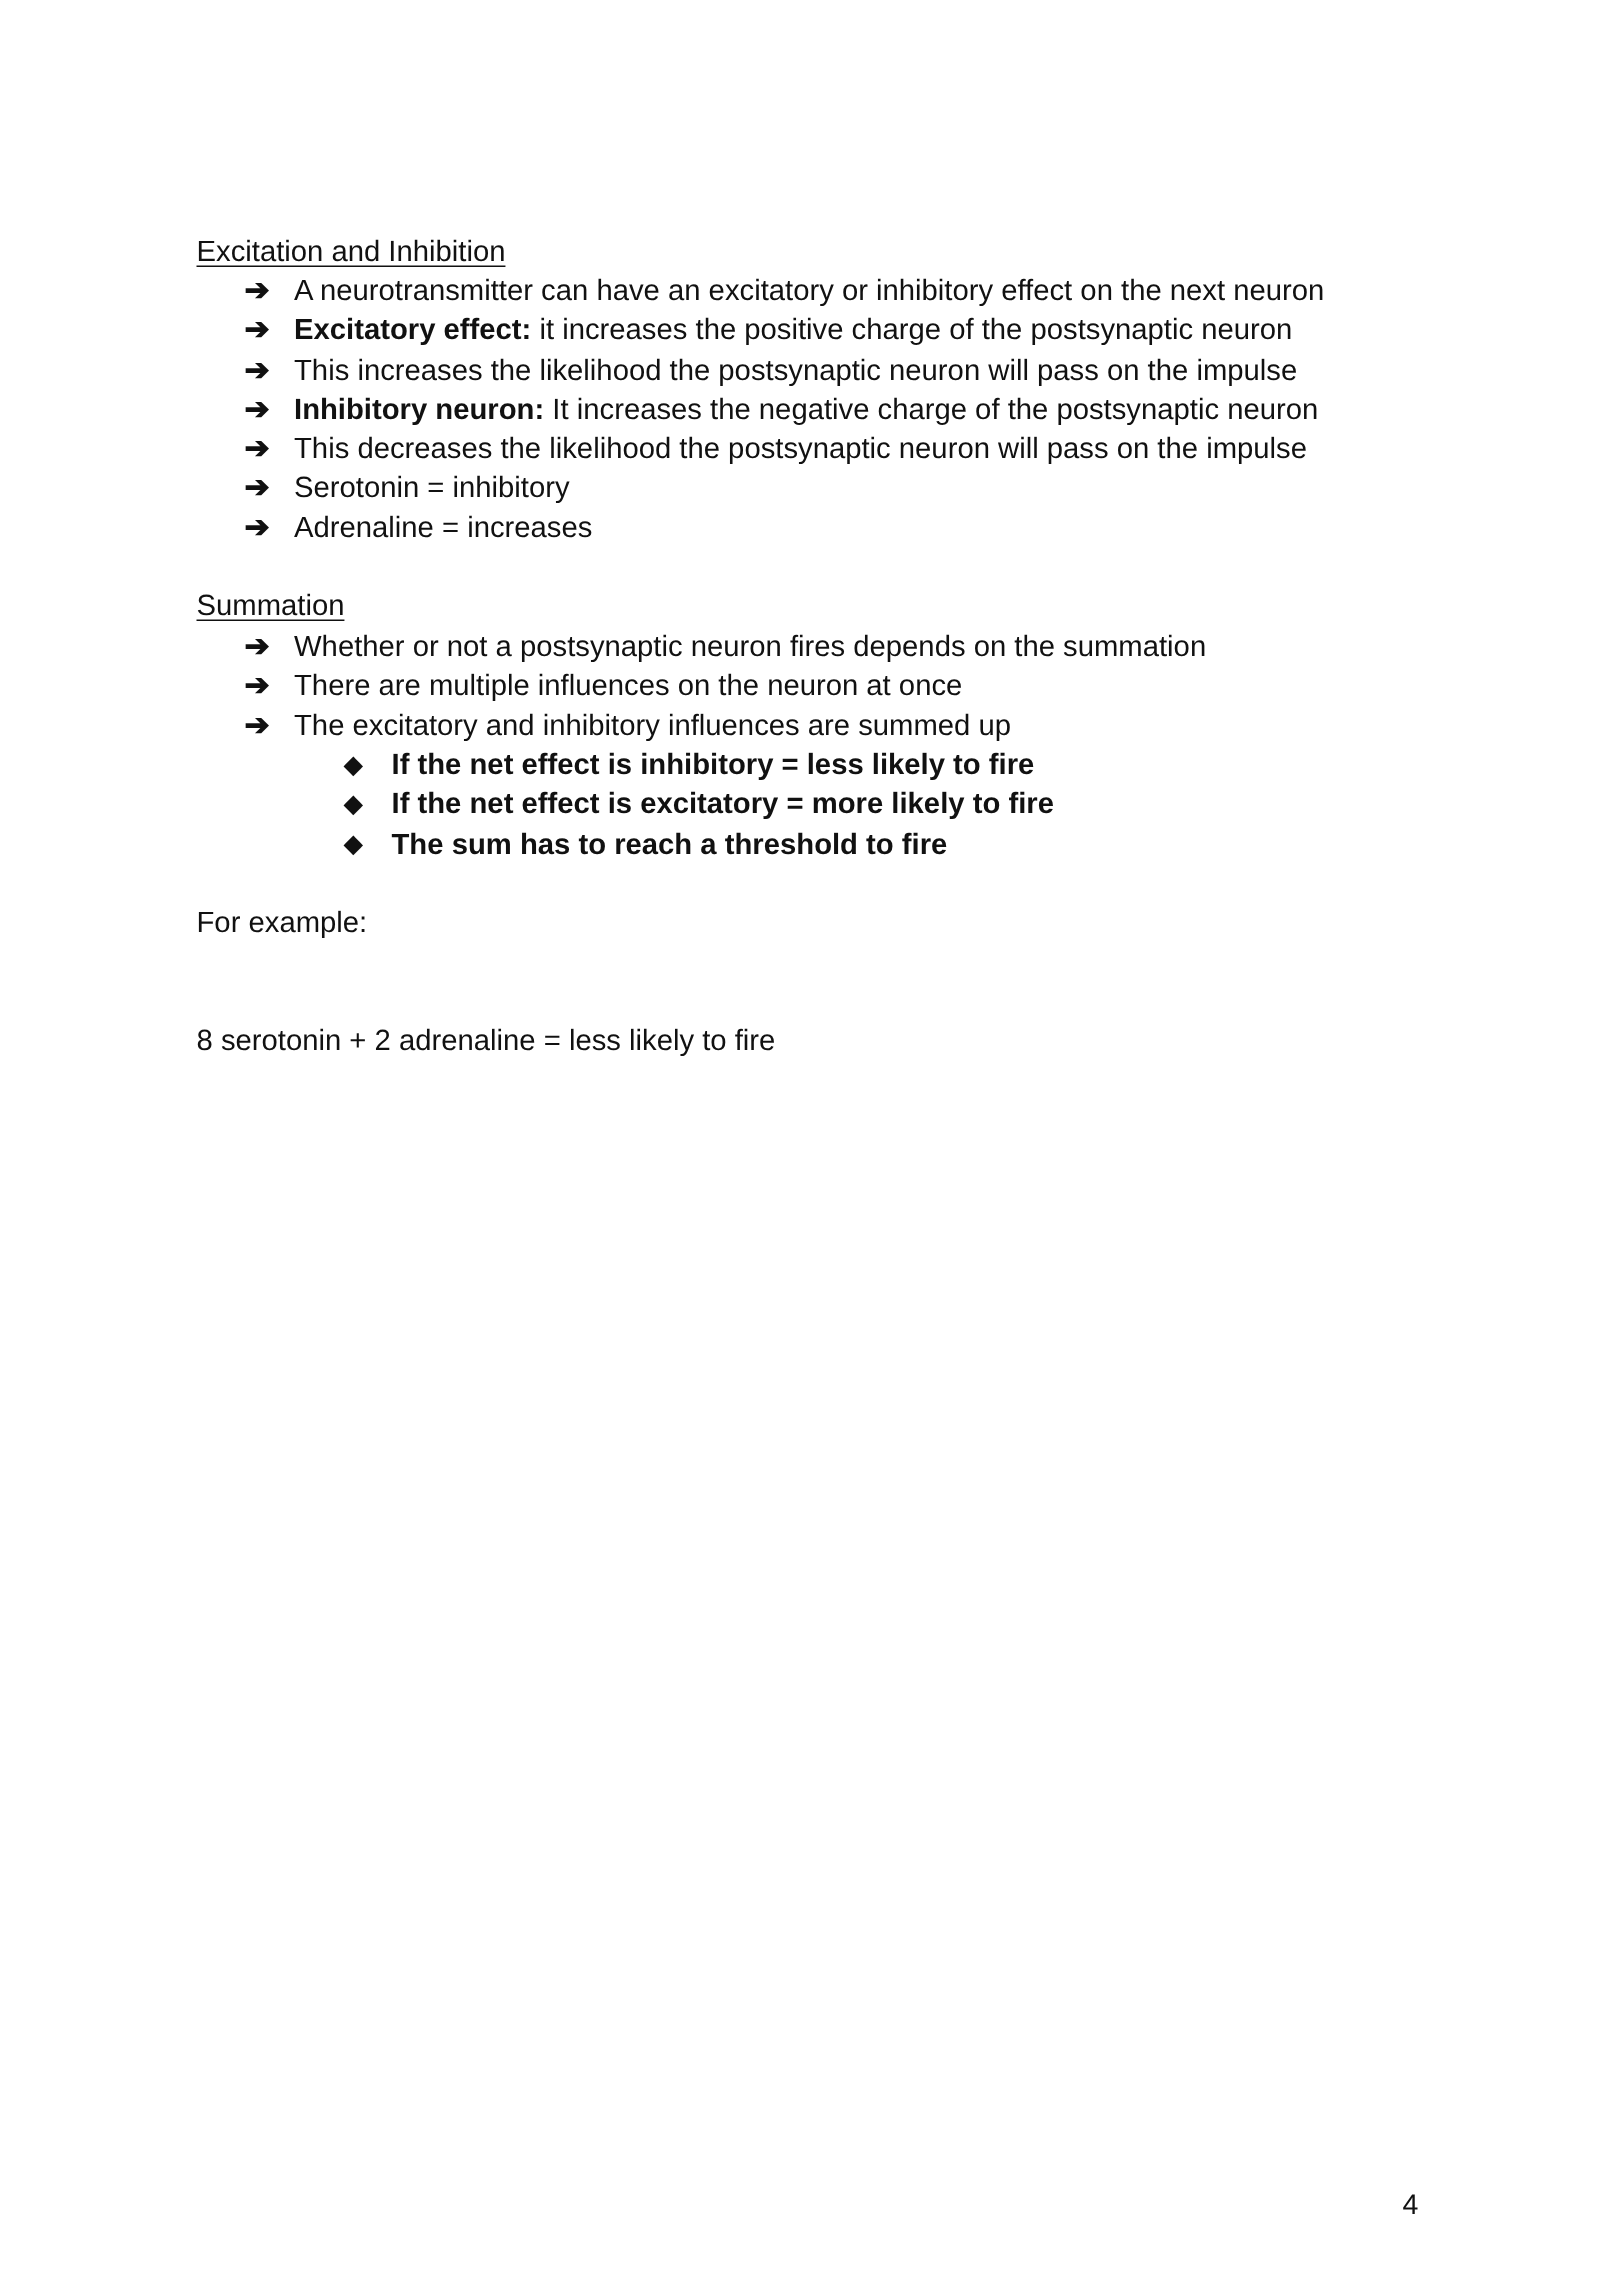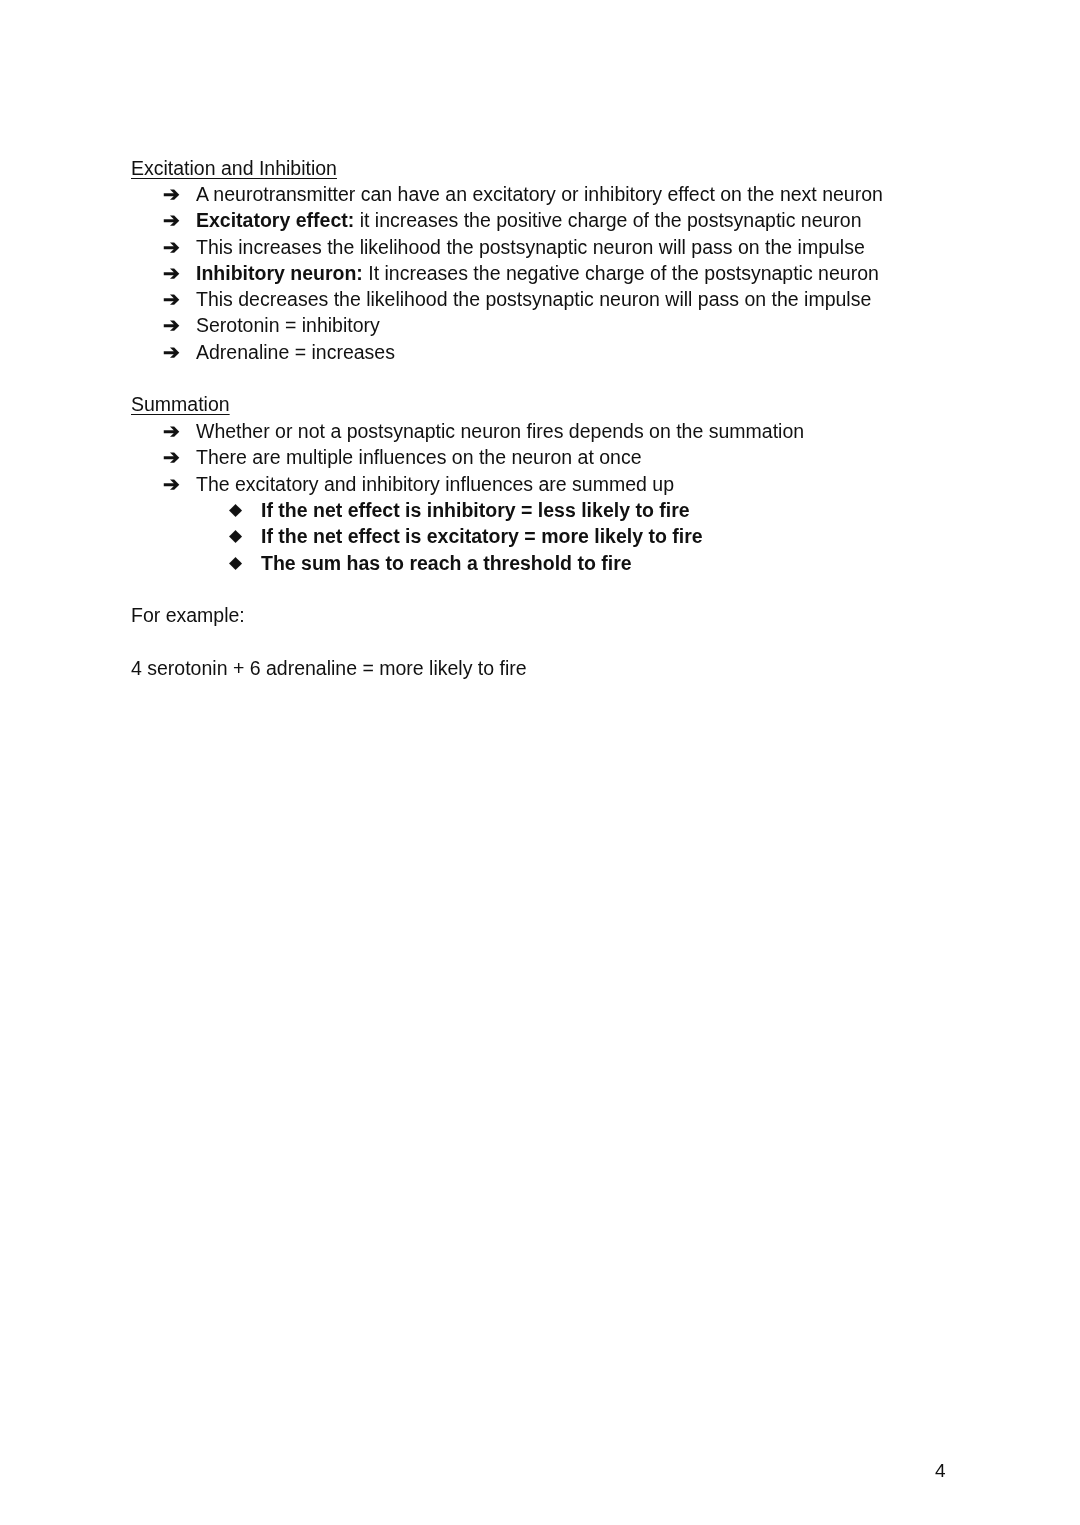--- a/index.html
+++ b/index.html
@@ -83,16 +83,16 @@
       <span class="diamond">◆</span>
       <span class="txt2">If the net effect is excitatory = more likely to fire</span>
     </li>
     <li class="li" style="top:525px;">
       <span class="diamond">◆</span>
       <span class="txt2">The sum has to reach a threshold to fire</span>
     </li>
   </ul>
 
   <div class="plain" style="top:577px;">For example:</div>
-  <div class="plain" style="top:630px;">4 serotonin + 6 adrenaline = more likely to fire</div>
+  <div class="plain" style="top:656px;">8 serotonin + 2 adrenaline = less likely to fire</div>
 
   <div class="pagenum">4</div>
 </div>
 
 </body></html>

